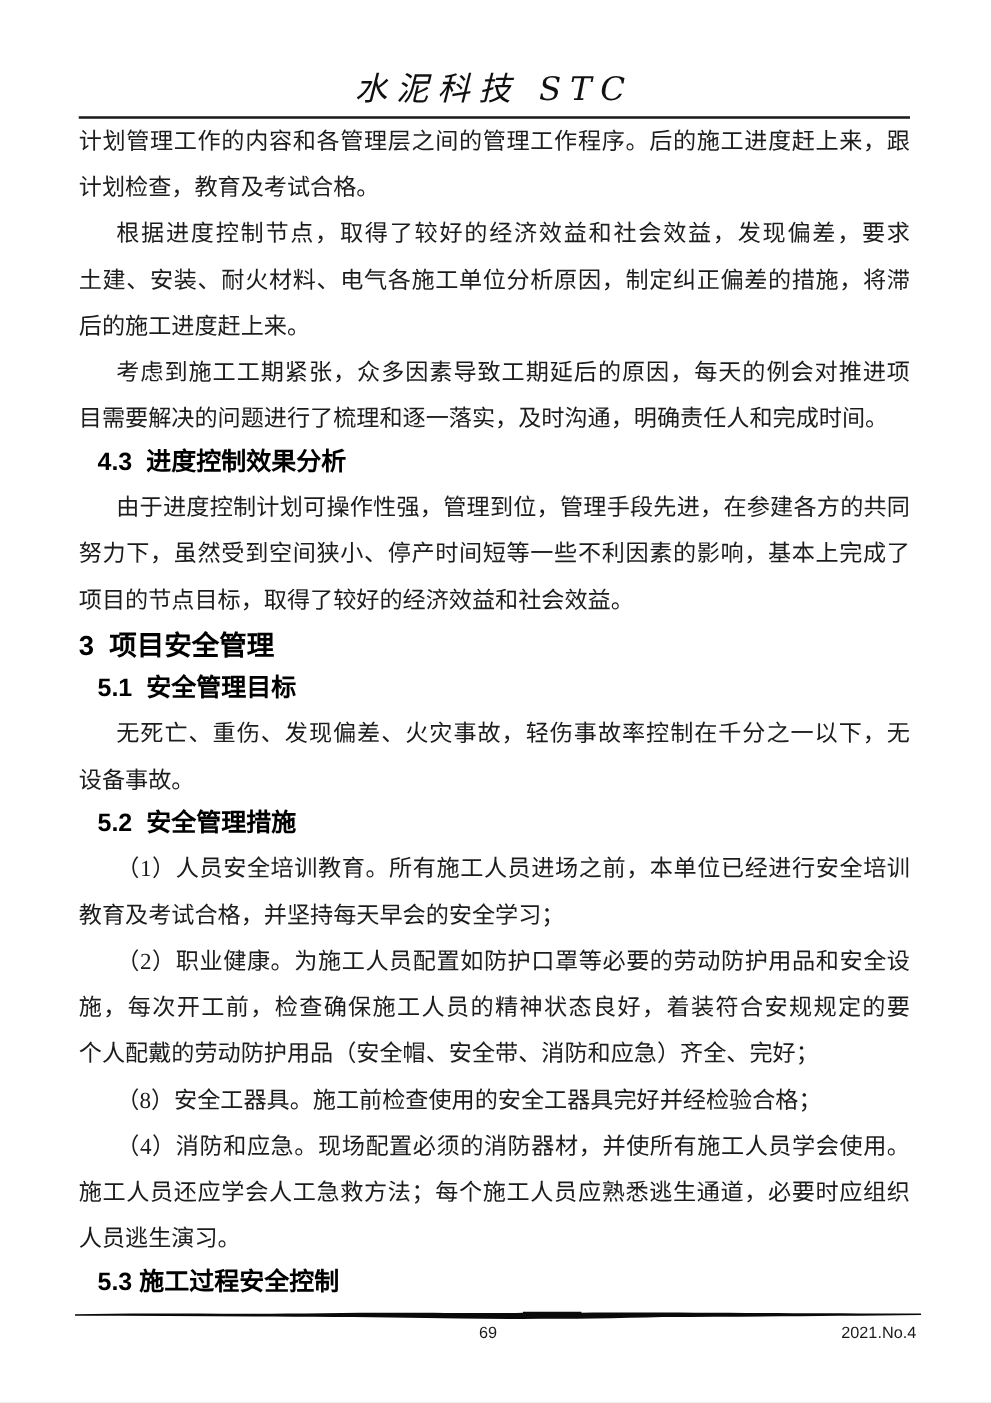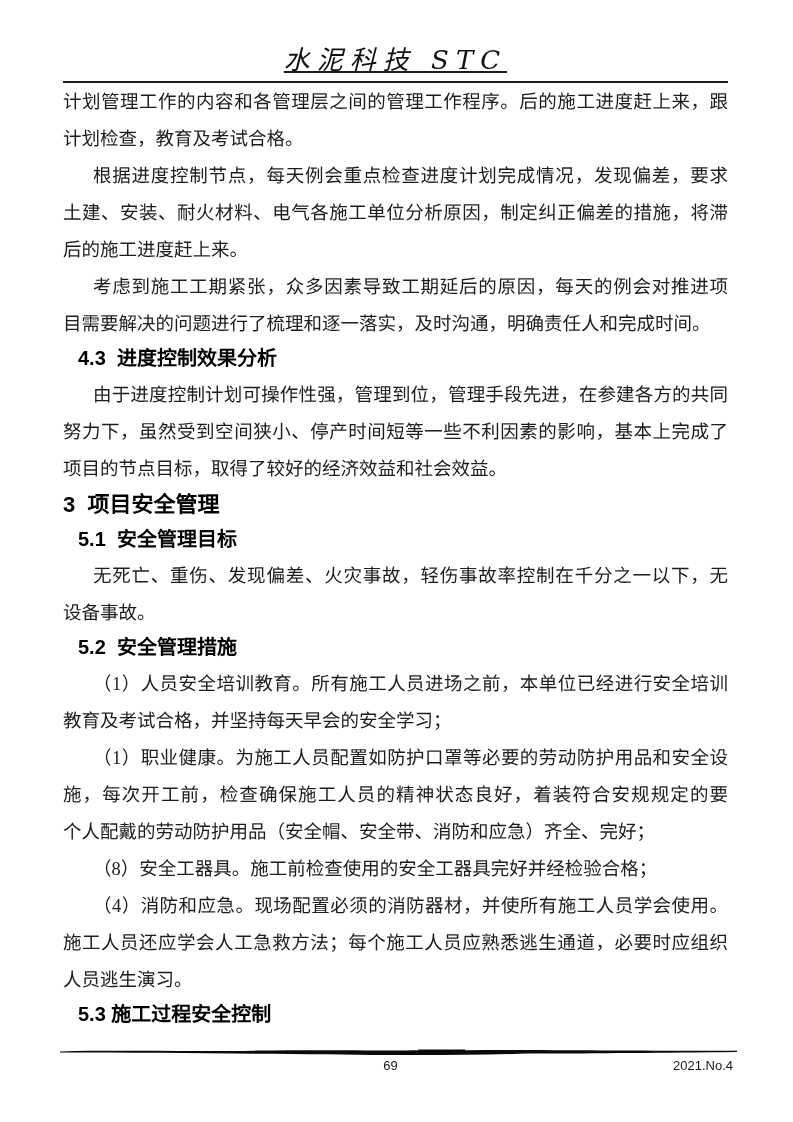--- a/index.html
+++ b/index.html
@@ -14,24 +14,23 @@
     overflow: hidden;
   }
   .inner {
     position: absolute;
     left: 63px;
     top: 0;
     width: 665px;
   }
   
   .journal-header {
-    padding-top: 44px;
+    padding-top: 56px;
     padding-bottom: 5px;
     border-bottom: 2px solid #1a1a1a;
-    text-decoration: underline;
   }
   .journal-title {
     text-align: center;
     font-family: "DejaVu Serif", "Liberation Serif", serif;
     font-style: italic;
     font-size: 26px;
     line-height: 32px;
     letter-spacing: 7px;
     color: #111;
     white-space: pre;
@@ -99,21 +98,21 @@
     <div class="journal-header">
       <div class="journal-title">水泥科技 STC</div>
     </div>
 
     <div class="doc-body">
         <div class="para">
           <div class="line fill">计划管理工作的内容和各管理层之间的管理工作程序。后的施工进度赶上来，跟踪</div>
           <div class="line">计划检查，教育及考试合格。</div>
         </div>
         <div class="para">
-          <div class="line fill indent">根据进度控制节点，每天例会重点检查进度计划完成情况，发现偏差，要求</div>
+          <div class="line fill indent">根据进度控制节点，取得了较好的经济效益和社会效益，发现偏差，要求</div>
           <div class="line fill">土建、安装、耐火材料、电气各施工单位分析原因，制定纠正偏差的措施，将滞</div>
           <div class="line">后的施工进度赶上来。</div>
         </div>
         <div class="para">
           <div class="line fill indent">考虑到施工工期紧张，众多因素导致工期延后的原因，每天的例会对推进项</div>
           <div class="line">目需要解决的问题进行了梳理和逐一落实，及时沟通，明确责任人和完成时间。</div>
         </div>
         <div class="heading h2">4.3  进度控制效果分析</div>
         <div class="para">
           <div class="line fill indent">由于进度控制计划可操作性强，管理到位，管理手段先进，在参建各方的共同</div>
@@ -125,21 +124,21 @@
         <div class="para">
           <div class="line fill indent">无死亡、重伤、发现偏差、火灾事故，轻伤事故率控制在千分之一以下，无</div>
           <div class="line">设备事故。</div>
         </div>
         <div class="heading h2">5.2  安全管理措施</div>
         <div class="para">
           <div class="line fill indent">（1）人员安全培训教育。所有施工人员进场之前，本单位已经进行安全培训</div>
           <div class="line">教育及考试合格，并坚持每天早会的安全学习；</div>
         </div>
         <div class="para">
-          <div class="line fill indent">（1）职业健康。为施工人员配置如防护口罩等必要的劳动防护用品和安全设</div>
+          <div class="line fill indent">（2）职业健康。为施工人员配置如防护口罩等必要的劳动防护用品和安全设</div>
           <div class="line fill">施，每次开工前，检查确保施工人员的精神状态良好，着装符合安规规定的要求，</div>
           <div class="line">个人配戴的劳动防护用品（安全帽、安全带、消防和应急）齐全、完好；</div>
         </div>
         <div class="para">
           <div class="line indent">（8）安全工器具。施工前检查使用的安全工器具完好并经检验合格；</div>
         </div>
         <div class="para">
           <div class="line fill indent">（4）消防和应急。现场配置必须的消防器材，并使所有施工人员学会使用。</div>
           <div class="line fill">施工人员还应学会人工急救方法；每个施工人员应熟悉逃生通道，必要时应组织</div>
           <div class="line">人员逃生演习。</div>

